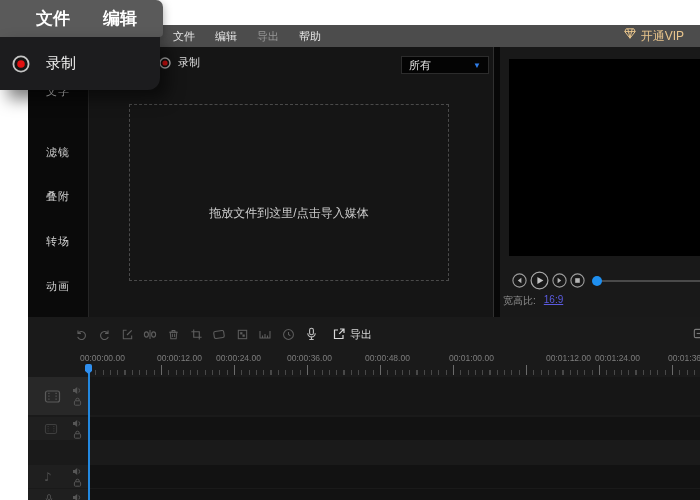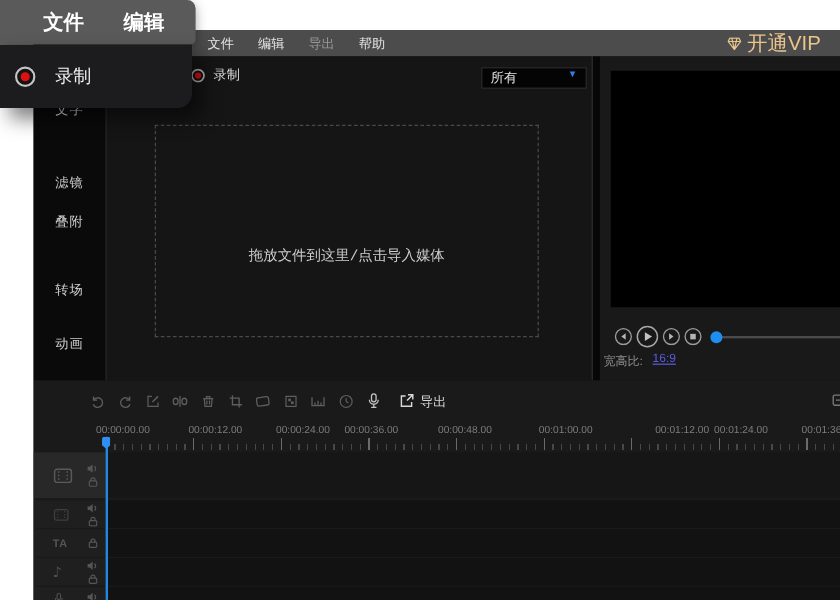--- a/index.html
+++ b/index.html
@@ -13,39 +13,39 @@
   .icon svg { display:block; }
 
   
   .app { left:28px; top:25px; width:672px; height:475px; background:#101010; }
 
   
   .menubar { left:28px; top:25px; width:672px; height:22px; background:#4c4c4c;
              display:flex; align-items:center; padding:0 16px 0 145px; }
   .menubar .mitem { font-size:11px; color:#e6e6e6; margin-right:20px; cursor:default; }
   .menubar .mitem.disabled { color:#989898; }
-  .vip { margin-left:auto; display:flex; align-items:center; gap:5px; color:#e9c58c; font-size:17px; }
+  .vip { margin-left:auto; display:flex; gap:5px; color:#e9c58c; font-size:12px; }
 
   
   .sidebar { left:28px; top:47px; width:60px; height:270px; background:#0a0a0a; }
   .side-item { position:absolute; left:0; width:60px; text-align:center;
                font-size:11px; color:#cfcfcf; letter-spacing:1px; }
 
   
   .media { left:88px; top:47px; width:405px; height:270px; background:#151515;
            border-left:1px solid #262626; }
   .rec-btn { position:absolute; left:70px; top:8px; display:flex; align-items:center; gap:7px; }
   .rec-btn .lbl { font-size:11px; color:#dcdcdc; }
   .dropdown { position:absolute; left:312px; top:9px; width:88px; height:18px;
-              background:#040404; border:1px solid #2c2c2c; display:flex; align-items:flex-start;
+              background:#040404; border:1px solid #2c2c2c; display:flex; align-items:center;
               padding:0 7px; }
   .dropdown .val { font-size:11px; color:#e2e2e2; flex:1; }
   .dropdown .caret { font-size:8px; color:#2f7de8; }
   .dropzone { position:absolute; left:40px; top:57px; width:320px; height:177px;
-              border:1px dashed #4a4a4a;font-family:Liberation Mono, monospace; }
+              border:1px dashed #4a4a4a; }
   .dz-text { position:absolute; left:0; right:0; top:100px; text-align:center;
              font-size:12px; color:#cdcdcd; }
 
   
   .v-div { left:493px; top:47px; width:1px; height:270px; background:#303030; }
   .v-gap { left:494px; top:47px; width:6px; height:270px; background:#070707; }
   .preview { left:500px; top:47px; width:200px; height:270px; background:#191919; }
   .video { left:509px; top:59px; width:191px; height:197px; background:#000; }
   .controls { left:512px; top:271px; height:19px; display:flex; align-items:center; gap:3px; }
   .ctrl { color:#9d9d9d; }
@@ -58,21 +58,21 @@
   .timeline { left:28px; top:317px; width:672px; height:183px; background:#1a1a1a; overflow:hidden; }
   .tl-toolbar { position:absolute; left:46px; top:9px; height:16px; display:flex;
                 align-items:center; gap:9px; color:#5e5e5e; }
   .tl-toolbar .ticon { width:14px; height:14px; display:flex; align-items:center; justify-content:center; }
   .ticon.bright { color:#c2c2c2; }
   .export-group { display:flex; align-items:center; gap:4px; color:#d8d8d8; margin-left:5px; }
   .export-group .lbl { font-size:11px; }
   .tl-corner-icon { position:absolute; right:-5px; top:10px; color:#7a7a7a; }
 
   .ruler-label { position:absolute; top:36px; font-size:8.5px; color:#7d7d7d; white-space:nowrap; }
-  .rl0{left:52px}.rl1{left:129px}.rl2{left:202px}.rl3{left:259px}
+  .rl0{left:52px}.rl1{left:129px}.rl2{left:188px}.rl3{left:259px}
   .rl4{left:337px}.rl5{left:421px}.rl6{left:518px}.rl7{left:567px}.rl8{left:640px}
   .ticks { position:absolute; left:60px; right:0; top:48px; height:10px;
     background:
       repeating-linear-gradient(90deg,#6b6b6b 0 1px,transparent 1px 73px) left top/100% 10px no-repeat,
       repeating-linear-gradient(90deg,#484848 0 1px,transparent 1px 7.3px) left bottom/100% 5px no-repeat; }
 
   .track { position:absolute; left:0; width:672px; }
   .t-head { position:absolute; left:0; top:0; bottom:0; width:60px; background:#1f1f1f;
             display:flex; align-items:center; }
   .t-head.hl { background:#282828; }
@@ -122,21 +122,21 @@
           <path d="M2.2.8h7.6L11.2 3.6 6 10.2.8 3.6z M.8 3.6h10.4 M6 10.2 3.8.8 M6 10.2 8.2.8" fill="none" stroke="#e9c58c" stroke-width="1"></path>
         </svg>
     </span>
     <span>开通VIP</span>
   </span>
 </div>
 
 <div class="abs sidebar">
   <span class="side-item" style="top:37px">文字</span>
   <span class="side-item" style="top:98px">滤镜</span>
-  <span class="side-item" style="top:130px">叠附</span>
+  <span class="side-item" style="top:142px">叠附</span>
   <span class="side-item" style="top:187px">转场</span>
   <span class="side-item" style="top:232px">动画</span>
   <span class="side-item" style="top:272px">配乐</span>
 </div>
 
 <div class="abs media">
   <div class="rec-btn">
     <span class="icon">
       <svg width="12" height="12" viewBox="0 0 12 12">
           <circle cx="6" cy="6" r="5" fill="#111" stroke="#b9b9b9" stroke-width="1.4"></circle>
@@ -336,34 +336,20 @@
           <svg width="9" height="9" viewBox="0 0 9 9">
               <rect x="1.4" y="3.8" width="6.2" height="4.4" rx="1" fill="none" stroke="currentColor" stroke-width="1"></rect>
               <path d="M2.8 3.8V2.9a1.7 1.7 0 0 1 3.4 0v.9" fill="none" stroke="currentColor" stroke-width="1"></path>
             </svg>
         </span>
       </span>
     </div>
     <div class="t-lane"></div>
   </div>
 
-  <div class="track row3">
-    <div class="t-head">
-      <span class="t-main ta">TA</span>
-      <span class="t-col">
-        <span class="icon">
-          <svg width="9" height="9" viewBox="0 0 9 9">
-              <rect x="1.4" y="3.8" width="6.2" height="4.4" rx="1" fill="none" stroke="currentColor" stroke-width="1"></rect>
-              <path d="M2.8 3.8V2.9a1.7 1.7 0 0 1 3.4 0v.9" fill="none" stroke="currentColor" stroke-width="1"></path>
-            </svg>
-        </span>
-      </span>
-    </div>
-    <div class="t-lane"></div>
-  </div>
 
   <div class="track row4">
     <div class="t-head">
       <span class="t-main note">♪</span>
       <span class="t-col">
         <span class="icon">
           <svg width="10" height="9" viewBox="0 0 10 9">
               <path d="M1 3h1.8L5.2 1v7L2.8 6H1z" fill="currentColor"></path>
               <path d="M6.8 2.5a3 3 0 0 1 0 4" fill="none" stroke="currentColor" stroke-width="1"></path>
             </svg>

